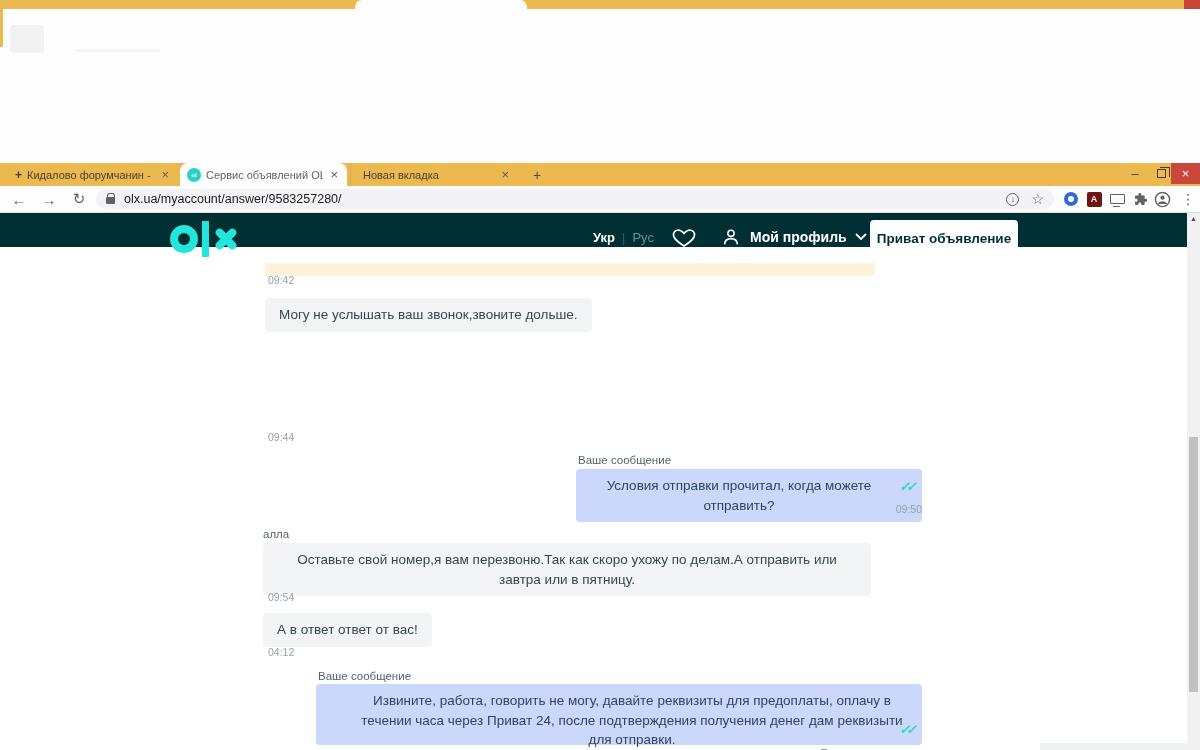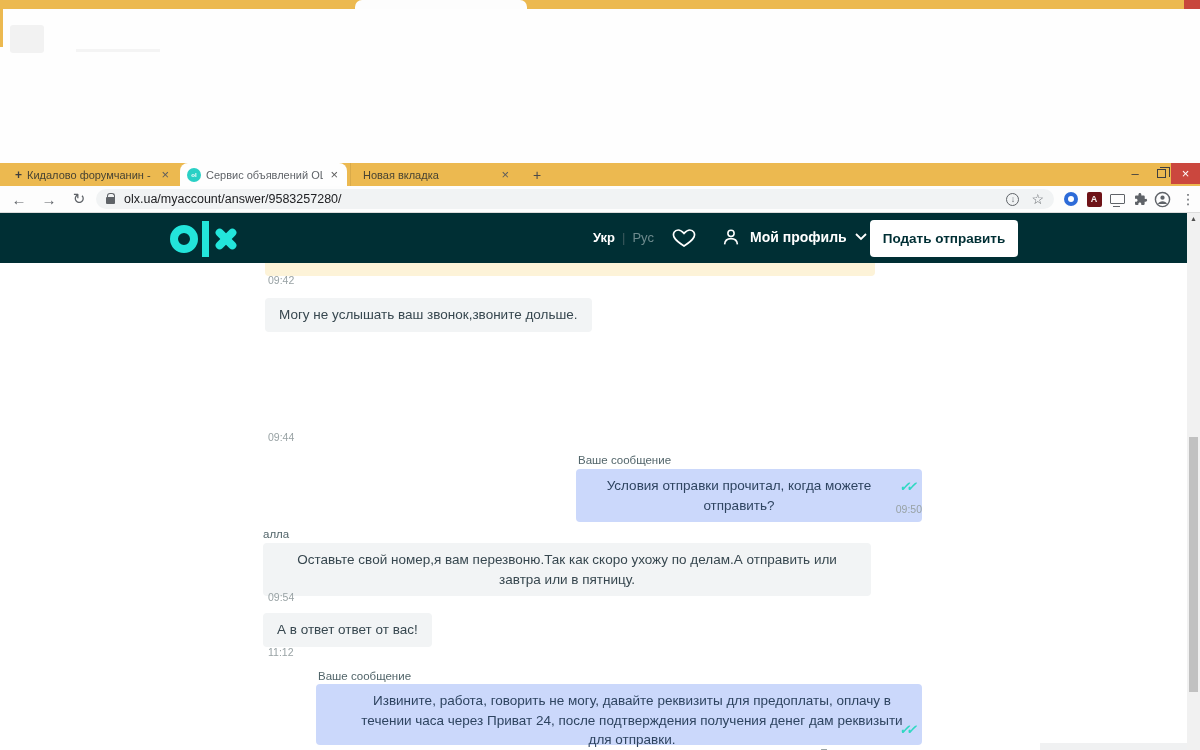--- a/index.html
+++ b/index.html
@@ -50,21 +50,21 @@
   .star { font-size:14px; }
   .ext { position:absolute; top:3px; width:20px; height:20px; display:flex; align-items:center; justify-content:center; }
   .ext-blue { width:14px; height:14px; border-radius:50%; background:#2d6bd8; position:relative; }
   .ext-blue:after { content:""; position:absolute; left:4px; top:4px; width:6px; height:6px; border-radius:50%; background:#fff; }
   .ext-adobe { width:15px; height:15px; background:#6e1217; color:#f5f0ee; font-size:9px; font-weight:bold; display:flex; align-items:center; justify-content:center; border-radius:2px; }
   .cast { width:15px; height:10px; border:1.5px solid #5f6368; border-radius:1px; position:relative; }
   .cast:after { content:""; position:absolute; left:2px; bottom:-4px; width:7px; height:1.5px; background:#5f6368; }
   .dots { color:#5f6368; font-size:14px; letter-spacing:0; }
 
   
-  .olx-header { position:absolute; top:50px; left:0; width:1200px; height:50px; background:#002f34; }
+  .olx-header { position:absolute; top:50px; left:0; width:1200px; height:34px; background:#002f34; }
   .logo { position:absolute; left:170px; top:9px; display:flex; align-items:center; height:34px; }
   .logo-o { width:28px; height:28px; border:8px solid #23e5db; border-radius:50%; }
   .logo-bar { width:7px; height:36px; background:#23e5db; margin:0 4px; }
   .logo-x { position:relative; width:26px; height:28px; }
   .logo-x i, .logo-x b { position:absolute; left:9px; top:1px; width:8px; height:26px; background:#23e5db; border-radius:4px; }
   .logo-x i { transform:rotate(45deg); } .logo-x b { transform:rotate(-45deg); }
   .lang { position:absolute; left:593px; top:17px; font-size:13px; color:#fff; display:flex; gap:7px; align-items:center; }
   .lang .primary { font-weight:bold; }
   .lang .divider { color:#3c5a5e; }
   .lang .secondary { color:#6d8a8d; }
@@ -186,21 +186,21 @@
     <div class="profile">
       <svg width="22" height="22" viewBox="0 0 24 24" fill="none" stroke="#fff" stroke-width="1.7">
           <circle cx="12" cy="8" r="3.4"></circle>
           <path d="M5 20c.4-3.9 3.1-6.2 7-6.2s6.6 2.3 7 6.2"></path>
         </svg>
       <span class="plabel">Мой профиль</span>
       <svg width="12" height="8" viewBox="0 0 12 8" fill="none" stroke="#fff" stroke-width="1.8">
           <polyline points="1,1 6,6 11,1"></polyline>
         </svg>
     </div>
-    <button class="post-btn">Подать отправить</button>
+    <button class="post-btn">Приват объявление</button>
   </div>
 
   <div class="scrollbar">
     <div class="sb-arrow">▲</div>
     <div class="sb-thumb"></div>
   </div>
 
   <div class="content">
     <div class="cream-bar"></div>
     <div class="ts" style="top:11px; left:268px">09:42</div>
@@ -213,21 +213,21 @@
       <span>Условия отправки прочитал, когда можете отправить?</span>
       <span class="checks" style="right:9px; top:9px">✓✓</span>
     </div>
     <div class="ts" style="top:240px; left:576px; width:346px; text-align:right">09:50</div>
 
     <div class="mlabel" style="top:265px; left:263px">алла</div>
     <div class="bubble b-gray" style="top:280px; left:263px; width:608px;">Оставьте свой номер,я вам перезвоню.Так как скоро ухожу по делам.А отправить или завтра или в пятницу.</div>
     <div class="ts" style="top:328px; left:268px">09:54</div>
 
     <div class="bubble b-gray" style="top:350px; left:263px;">А в ответ ответ от вас!</div>
-    <div class="ts" style="top:383px; left:268px">11:12</div>
+    <div class="ts" style="top:383px; left:268px">04:12</div>
 
     <div class="mlabel" style="top:407px; left:318px">Ваше сообщение</div>
     <div class="bubble b-blue" style="top:421px; left:316px; width:606px; height:61px;padding-left:40px;">
       <span>Извините, работа, говорить не могу, давайте реквизиты для предоплаты, оплачу в течении часа через Приват 24, после подтверждения получения денег дам реквизыти для отправки.</span>
       <span class="checks" style="right:9px; bottom:5px">✓✓</span>
     </div>
     <div class="read-status" style="top:484px; left:316px; width:606px">Прочитано сегодня в</div>
 
     <div class="gray-corner"></div>
   </div>

